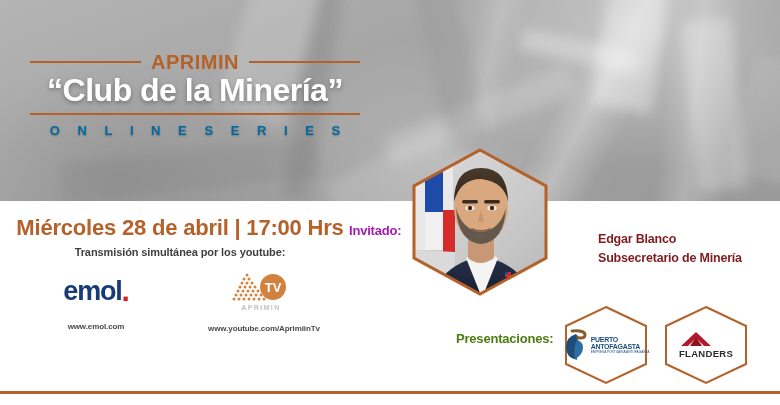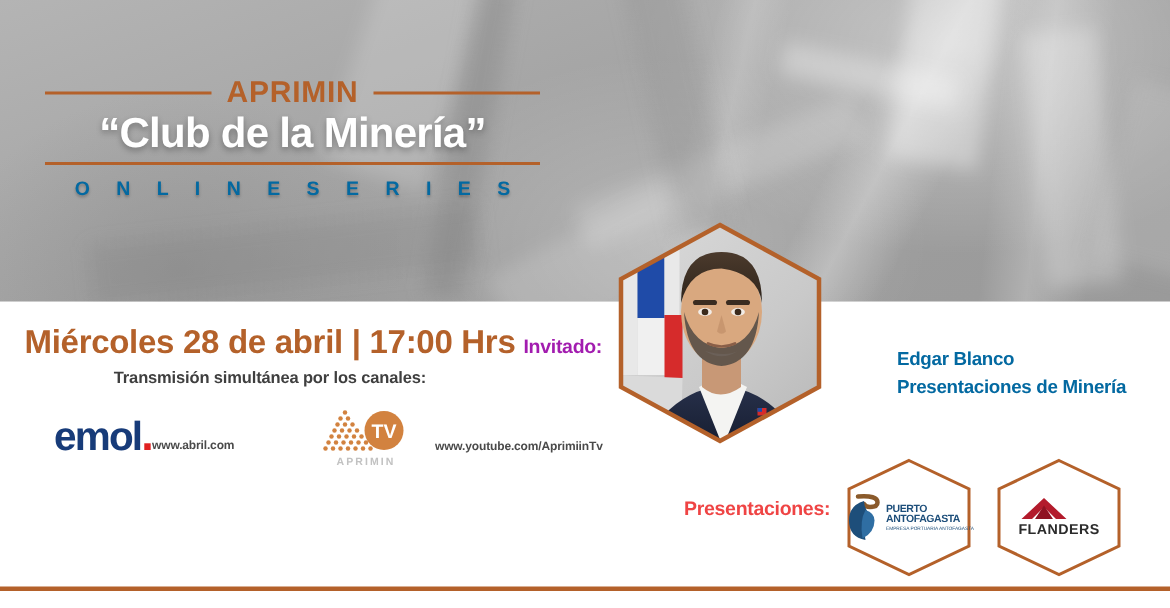--- a/index.html
+++ b/index.html
@@ -88,21 +88,21 @@
     margin-top: 6px;
     font-size: 15px;
     font-weight: bold;
     letter-spacing: 5.5px;
     color: #ffffff;
     text-shadow: 0 1px 2px rgba(0,0,0,0.28);
     line-height: 1.1;
   }
   .club-title {
     margin-top: 1px;
-    font-size: 28px;
+    font-size: 32px;
     font-weight: bold;
     color: #ffffff;
     letter-spacing: -0.5px;
     line-height: 1.12;
     text-shadow: 0 2px 4px rgba(0,0,0,0.30);
     white-space: nowrap;
   }
   .rule-plain {
     margin-top: 4px;
     height: 2px;
@@ -154,21 +154,21 @@
   }
   .channels {
     margin-top: 12px;
     display: flex;
     justify-content: center;
     align-items: flex-start;
     gap: 48px;
   }
   .channel {
     display: flex;
-    flex-direction: row;
+    flex-direction: column;
     align-items: center;
     width: 120px;
   }
   .emol-logo {
     font-size: 27px;
     font-weight: bold;
     color: #173b79;
     letter-spacing: -1.2px;
     line-height: 1;
     height: 42px;
@@ -207,34 +207,34 @@
   }
   .guest-info {
     position: absolute;
     left: 558px;
     top: 230px;
     line-height: 1.5;
   }
   .guest-info div {
     font-size: 12.5px;
     font-weight: bold;
-    color: #0369a1;
+    color: #7f1d1d;
     letter-spacing: -0.2px;
     white-space: nowrap;
     padding-left: 40px;
   }
 
   
   .presentaciones-label {
     position: absolute;
     left: 456px;
     top: 331px;
     font-size: 13px;
     font-weight: bold;
-    color: #ef4444;
+    color: #4d7c0f;
     letter-spacing: -0.2px;
   }
   .sponsor-hexes {
     position: absolute;
     left: 562px;
     top: 305px;
     display: flex;
     gap: 12px;
   }
   .hex-sponsor {
@@ -380,30 +380,30 @@
         <rect x="101" y="126" width="6" height="5" fill="#d62b2b"></rect>
         <rect x="101" y="126" width="3" height="2.5" fill="#1f4ba8"></rect>
       </g>
 
       <polygon points="76,4 142,40 142,112 76,148 10,112 10,40" fill="none" stroke="#b4612a" stroke-width="3"></polygon>
     </svg>
   </div>
 
   <div class="left-panel">
     <div class="date-line">Miércoles 28 de abril | 17:00 Hrs</div>
-    <div class="simulcast">Transmisión simultánea por los canales:</div>
+    <div class="simulcast">Transmisión simultánea por los youtube:</div>
 
     <div class="channels">
 
       <div class="channel">
         <div class="emol-logo">
           <span>emol</span>
             <span class="emol-dot">.</span>
         </div>
-        <div class="channel-url">www.abril.com</div>
+        <div class="channel-url">www.emol.com</div>
       </div>
 
       <div class="channel">
         <div class="aprimintv-logo">
           <svg width="86" height="44" viewBox="0 0 86 44">
             <g fill="#d2823f">
               <circle cx="26" cy="5" r="1.5"></circle>
               <circle cx="23" cy="9" r="1.5"></circle>
                 <circle cx="28" cy="9" r="1.5"></circle>
               <circle cx="21" cy="13" r="1.5"></circle>
@@ -443,21 +443,21 @@
         </div>
         <div class="channel-url">www.youtube.com/AprimiinTv</div>
       </div>
 
     </div>
   </div>
 
   <div class="invitado-label">Invitado:</div>
   <div class="guest-info">
     <div>Edgar Blanco</div>
-    <div>Presentaciones de Minería</div>
+    <div>Subsecretario de Minería</div>
   </div>
 
   <div class="presentaciones-label">Presentaciones:</div>
   <div class="sponsor-hexes">
 
     <div class="hex-sponsor">
       <svg class="frame" width="88" height="80" viewBox="0 0 88 80">
         <polygon points="44,2 84,21 84,59 44,78 4,59 4,21" fill="#ffffff" stroke="#b4612a" stroke-width="2"></polygon>
       </svg>
       <div class="hex-inner">

